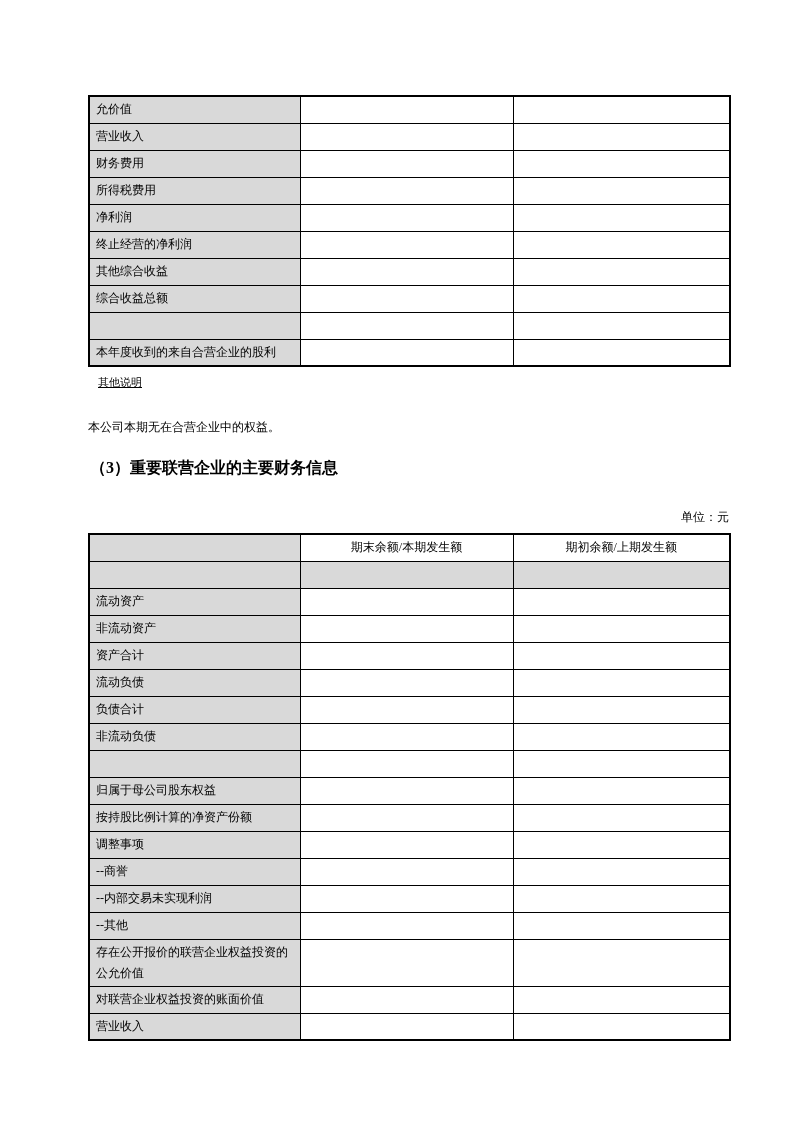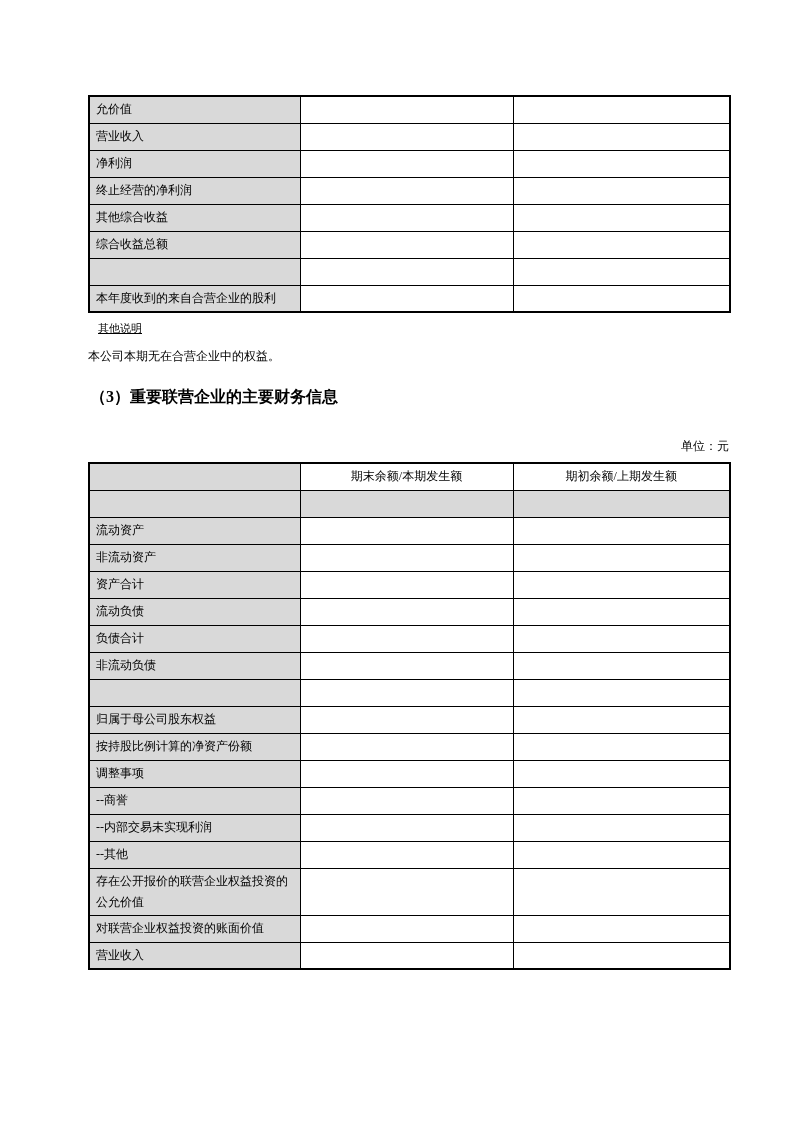--- a/index.html
+++ b/index.html
@@ -48,21 +48,21 @@
   .head-cell  { background: #ffffff; text-align: center; }
   tr.header-row { height: 24px; }
   tr.header-row th { line-height: 17px; }
   tr.full-shade { height: 29px; }
   tr.full-shade td { background: var(--shade); }
   .note-title {
     margin: 7px 0 0 10px;
     font-size: 11px; line-height: 17px; text-decoration: underline;
   }
   .note-text {
-    margin: 11px 0 0 0;
+    margin: 28px 0 0 0;
     font-size: 12px; line-height: 17px;
   }
   .heading {
     margin: 21px 0 0 2px;
     font-size: 16px; line-height: 21px;
     font-weight: bold;
   }
   .unit {
     margin: 31px 0 7px 0;
     font-size: 12px; line-height: 17px;
@@ -82,20 +82,30 @@
           <col style="width:217px">
       </colgroup>
       <tbody id="t1-body">
           <tr>
             <td class="label-cell">允价值</td>
             <td class="value-cell"></td>
             <td class="value-cell"></td>
           </tr>
           <tr>
             <td class="label-cell">营业收入</td>
+            <td class="value-cell"></td>
+            <td class="value-cell"></td>
+          </tr>
+          <tr>
+            <td class="label-cell">财务费用</td>
+            <td class="value-cell"></td>
+            <td class="value-cell"></td>
+          </tr>
+          <tr>
+            <td class="label-cell">所得税费用</td>
             <td class="value-cell"></td>
             <td class="value-cell"></td>
           </tr>
           <tr>
             <td class="label-cell">净利润</td>
             <td class="value-cell"></td>
             <td class="value-cell"></td>
           </tr>
           <tr>
             <td class="label-cell">终止经营的净利润</td>

